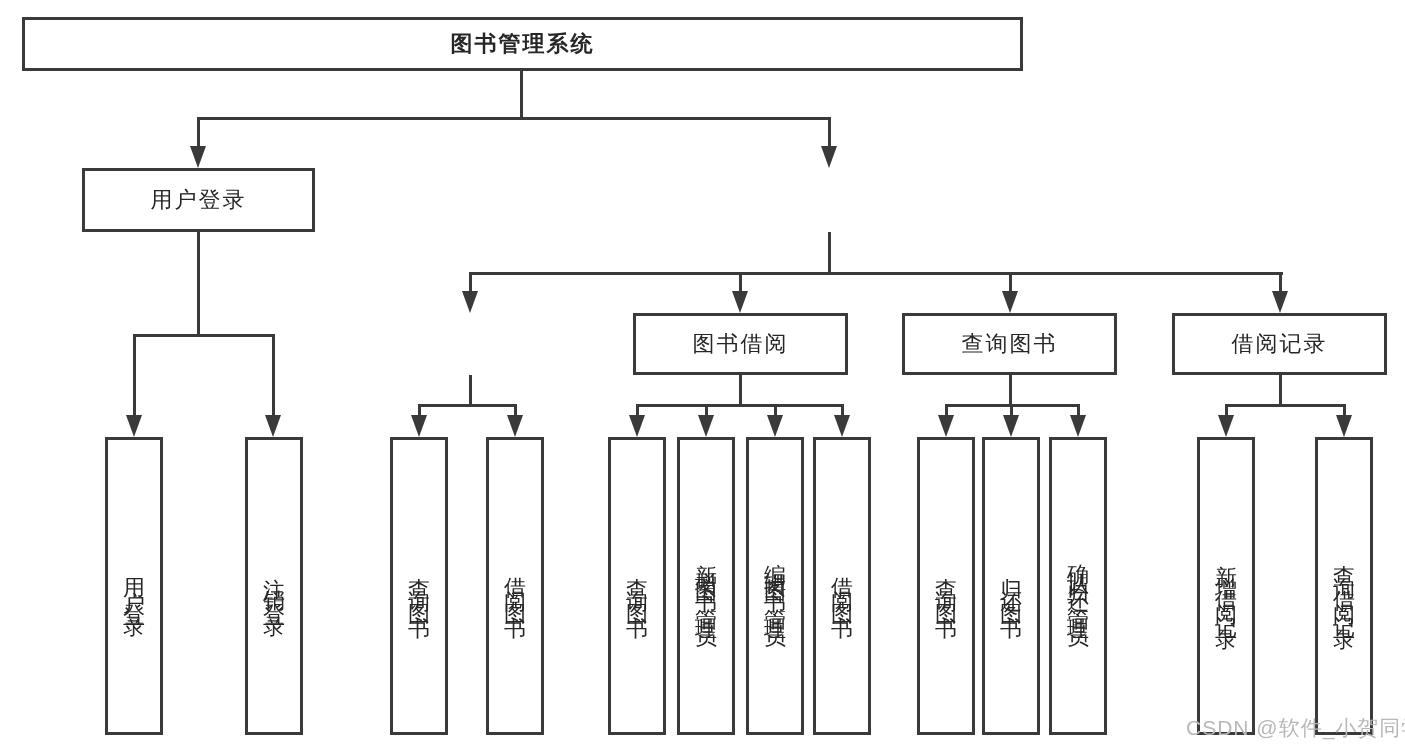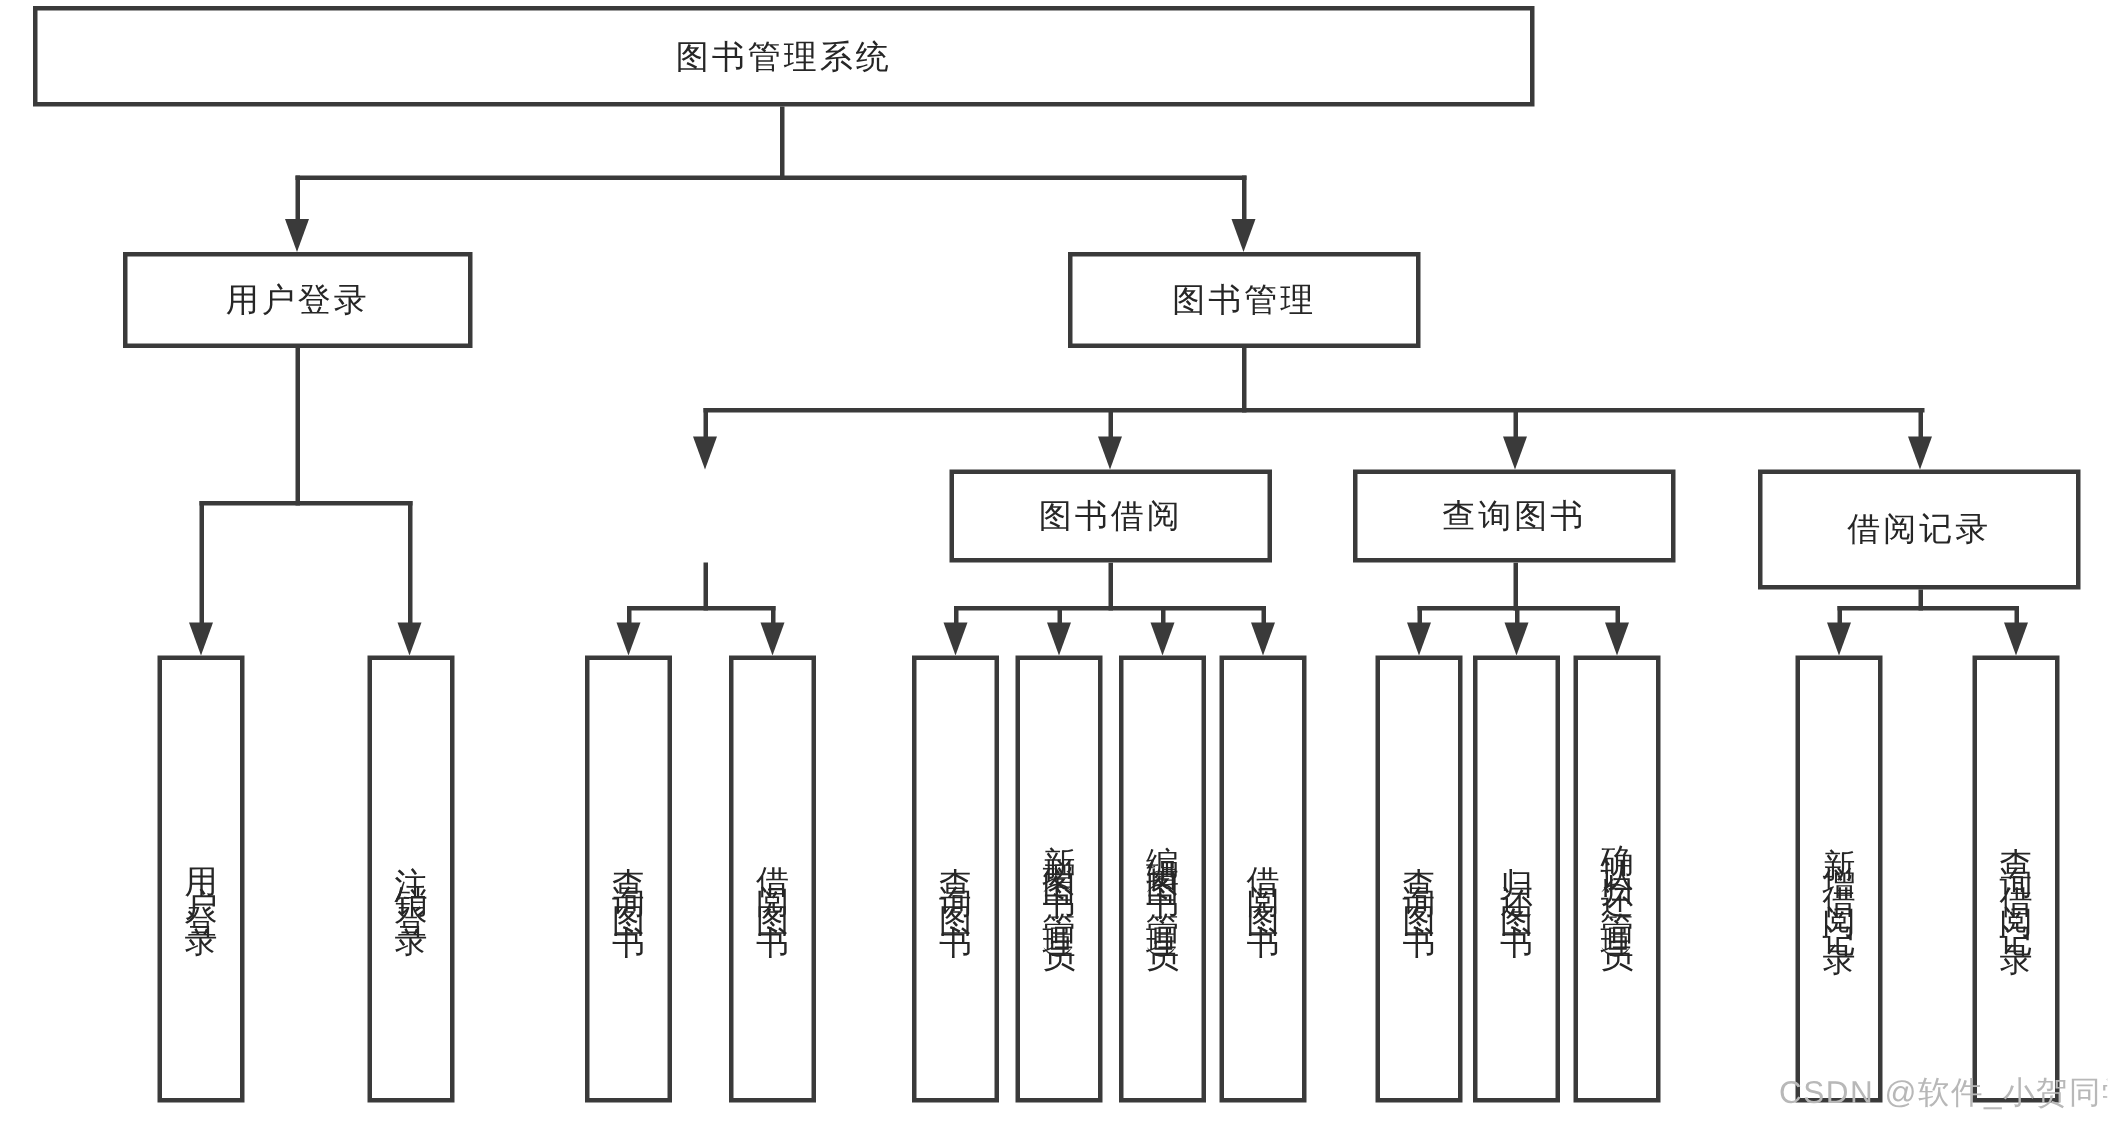--- a/index.html
+++ b/index.html
@@ -56,27 +56,27 @@
   .hline { position: absolute; height: 3px; background: #3a3a3a; z-index: 1; }
   .arrow {
     position: absolute;
     width: 0; height: 0;
     border-left: 8px solid transparent;
     border-right: 8px solid transparent;
     border-top: 22px solid #3a3a3a;
     z-index: 1;
   }
   
-  .b-root   { left: 22px;  top: 4px;  width: 1001px; height: 67px; }
+  .b-root   { left: 22px;  top: 17px;  width: 1001px; height: 54px; font-weight: bold; }
   .b-login  { left: 82px;  top: 168px; width: 233px;  height: 64px; }
   .b-mgmt   { left: 712px; top: 168px; width: 235px;  height: 64px; }
   .b-nb     { left: 363px; top: 313px; width: 215px;  height: 62px; }
   .b-bb     { left: 633px; top: 313px; width: 215px;  height: 62px; }
   .b-cb     { left: 902px; top: 313px; width: 215px;  height: 62px; }
-  .b-br     { left: 1172px;top: 313px; width: 215px;  height: 80px; }
+  .b-br     { left: 1172px;top: 313px; width: 215px;  height: 62px; }
   
   .l-ul1 { left: 105px; }  .l-ul2 { left: 245px; }
   .l-nb1 { left: 390px; }  .l-nb2 { left: 486px; }
   .l-bb1 { left: 608px; }  .l-bb2 { left: 677px; }
   .l-bb3 { left: 746px; }  .l-bb4 { left: 813px; }
   .l-cb1 { left: 917px; }  .l-cb2 { left: 982px; }  .l-cb3 { left: 1049px; }
   .l-br1 { left: 1197px; } .l-br2 { left: 1315px; }
   
   .watermark {
     position: absolute;
@@ -153,23 +153,20 @@
   <div class="vline" style="left:1343px; top:404px; height:15px;"></div>
   <div class="arrow" style="left:1336px; top:415px;"></div>
 
   <div class="node b-root">
     <span class="node-label">图书管理系统</span>
   </div>
 
   <div class="node b-login">
     <span class="node-label">用户登录</span>
   </div>
-  <div class="node b-mgmt">
-    <span class="node-label">图书管理</span>
-  </div>
 
   <div class="node b-bb">
     <span class="node-label">图书借阅</span>
   </div>
   <div class="node b-cb">
     <span class="node-label">查询图书</span>
   </div>
   <div class="node b-br">
     <span class="node-label">借阅记录</span>
   </div>

